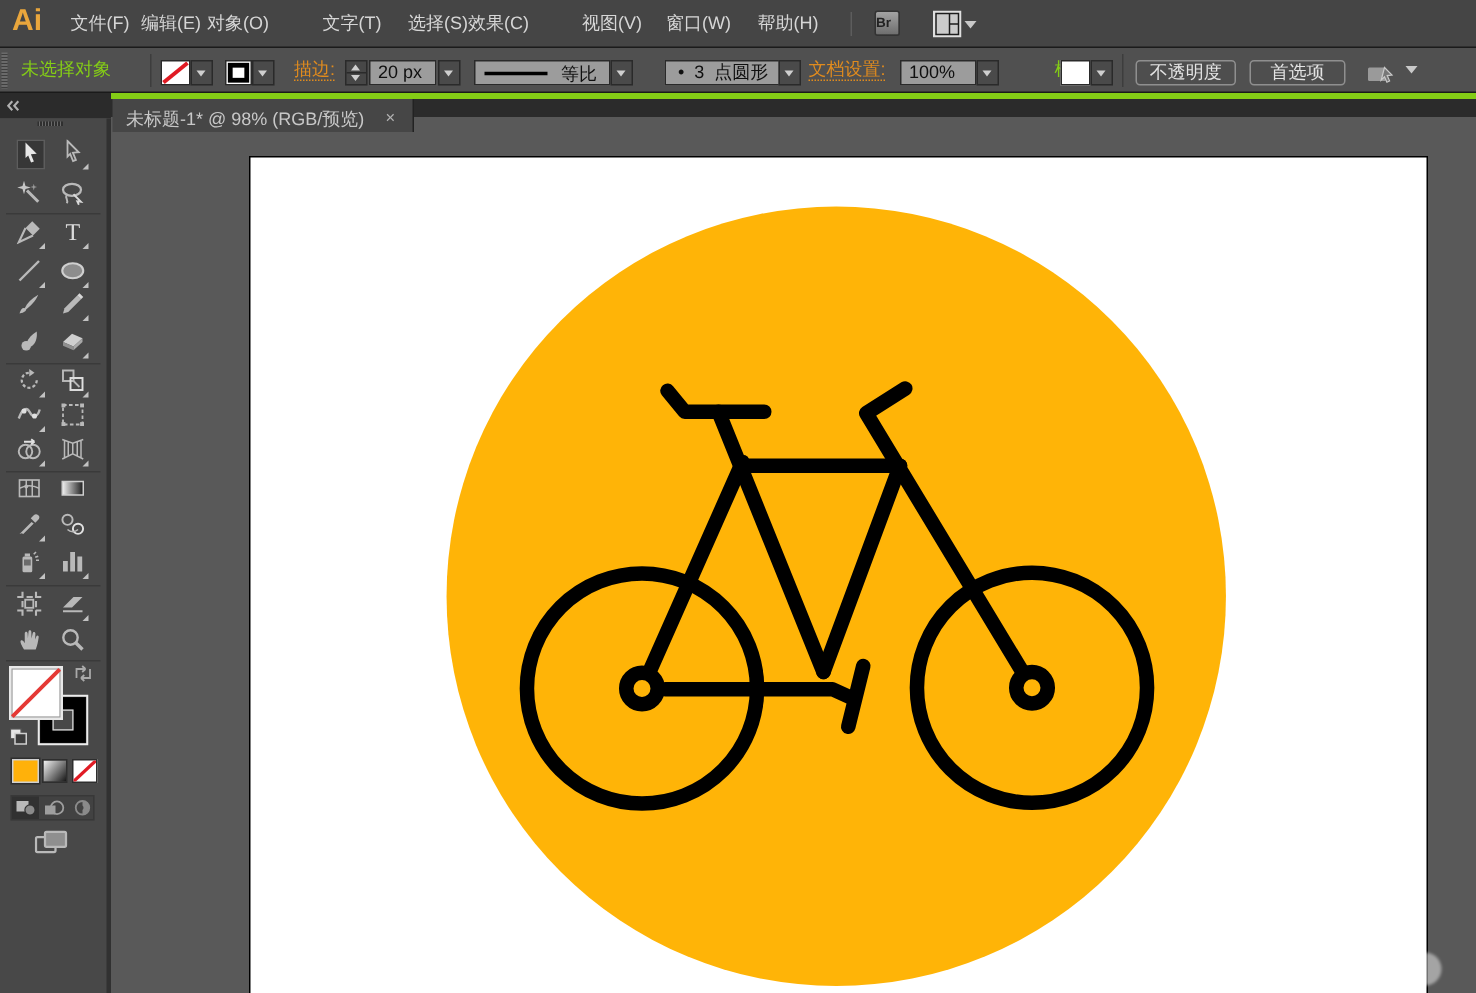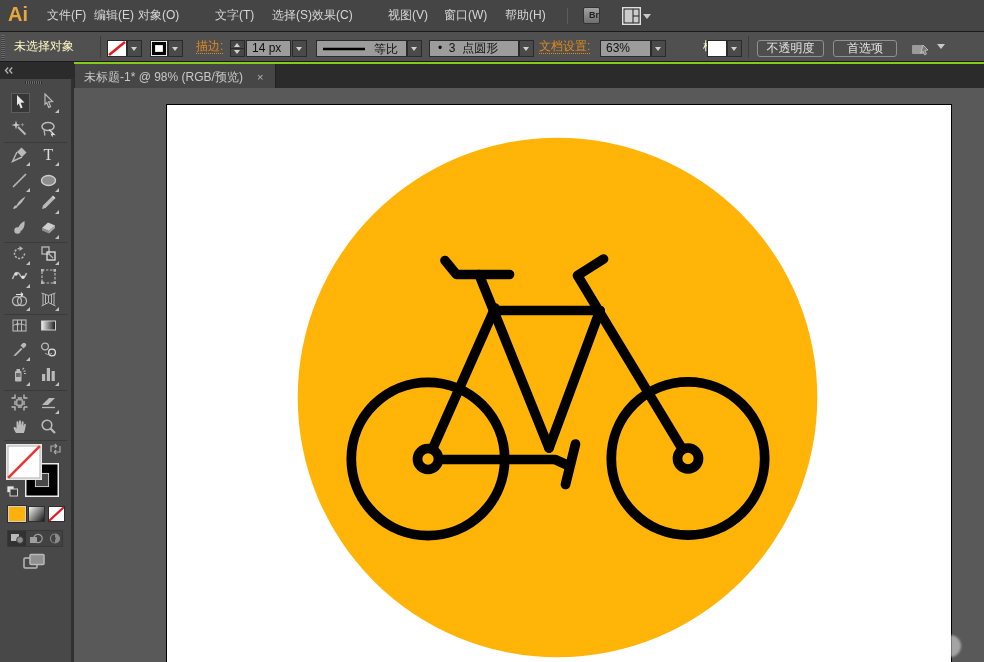--- a/index.html
+++ b/index.html
@@ -3,34 +3,34 @@
 <style>
 *{margin:0;padding:0;box-sizing:border-box}
 html,body{width:984px;height:662px;overflow:hidden;background:#595959;font-family:"Liberation Sans",sans-serif}
 #stage{position:absolute;left:0;top:0;width:984px;height:662px}
 .abs{position:absolute}
 
 #menubar{left:0;top:0;width:984px;height:32px;background:#454545;border-bottom:1px solid #1b1b1b}
 .mi{position:absolute;top:0;height:31px;line-height:31px;font-size:12px;color:#d6d6d6;white-space:nowrap}
 #ailogo{position:absolute;left:8px;top:3px;font-size:20px;font-weight:bold;color:#e9a63c;letter-spacing:0px}
 #mdiv1{position:absolute;left:567px;top:8px;width:1px;height:16px;background:#5d5d5d}
-#bricon{position:absolute;left:583px;top:7px;width:17px;height:17px;background:linear-gradient(#a2a2a2,#6e6e6e);border:1px solid #333;border-radius:2px;color:#222;font-size:9px;font-weight:bold;text-align:right;line-height:15px}
+#bricon{position:absolute;left:583px;top:7px;width:17px;height:17px;background:linear-gradient(#a2a2a2,#6e6e6e);border:1px solid #333;border-radius:2px;color:#222;font-size:9px;font-weight:bold;text-align:left;line-height:15px}
 .caret{position:absolute;width:0;height:0;border-left:4px solid transparent;border-right:4px solid transparent;border-top:5px solid #c9c9c9}
 
 #controlbar{left:0;top:32px;width:984px;height:30px;background:#505050;border-bottom:1px solid #1a1a1a}
 #grip{position:absolute;left:1px;top:3px;width:4px;height:24px;background:repeating-linear-gradient(#6a6a6a 0 1px,#3e3e3e 1px 2px)}
-.cbtext{position:absolute;top:0;height:29px;line-height:29px;font-size:12px;color:#fef9c3;white-space:nowrap}
+.cbtext{position:absolute;top:0;height:29px;line-height:29px;font-size:12px;color:#84cc16;white-space:nowrap}
 .cborange{position:absolute;top:7px;font-size:12px;color:#e08b1e;border-bottom:1px dotted #e08b1e;line-height:14px;white-space:nowrap}
 .cbdiv{position:absolute;top:4px;width:1px;height:22px;background:#3d3d3d}
 .ddbtn{position:absolute;top:8px;width:15px;height:17px;background:#4a4a4a;border:1px solid #2a2a2a}
 .ddbtn:after{content:"";position:absolute;left:3px;top:6px;border-left:3.5px solid transparent;border-right:3.5px solid transparent;border-top:4.5px solid #cfcfcf}
 .inbox{position:absolute;top:8px;height:17px;background:#9c9c9c;border:1px solid #2a2a2a;color:#101010;font-size:12px;line-height:15px}
 .pbtn{position:absolute;top:8px;height:17px;background:#4e4e4e;border:1px solid #8f8f8f;border-radius:3px;color:#e3e3e3;font-size:12px;text-align:center;line-height:15px}
 
-#tabrow{left:74px;top:62px;width:910px;height:26px;background:#2b2b2b;border-top:2px solid #84cc16}
+#tabrow{left:74px;top:62px;width:910px;height:16px;background:#2b2b2b;border-top:4px solid #84cc16}
 #tab{position:absolute;left:1px;top:0;width:201px;height:25px;background:#464646;border-right:1px solid #222;color:#c8c8c8;font-size:12px;line-height:26px;padding-left:9px;white-space:nowrap}
 #tabx{position:absolute;left:182px;top:0px;color:#b4b4b4;font-size:11px}
 
 #dockhead{left:0;top:62px;width:74px;height:17px;background:#2b2b2b;color:#b5b5b5}
 #toolpanel{left:0;top:79px;width:74px;height:583px;background:#484848;border-right:3px solid #313131}
 #dots{position:absolute;left:25px;top:2px;width:17px;height:3px;background:repeating-linear-gradient(90deg,#2f2f2f 0 1px,#6a6a6a 1px 2px)}
 .tl{position:absolute;width:19px;height:20px}
 .tsel{background:#373737;border:1px solid #5d5d5d}
 .tsep{position:absolute;left:4px;width:63px;height:1px;background:#3a3a3a}
 .subtri{position:absolute;right:0px;bottom:0px;width:0;height:0;border-left:4px solid transparent;border-bottom:4px solid #c2c2c2}
@@ -74,31 +74,31 @@
         <rect x="0.5" y="0.5" width="17" height="16" fill="#fff" stroke="#2a2a2a"></rect>
         <rect x="3.5" y="3.5" width="11" height="10" fill="none" stroke="#000" stroke-width="3.2"></rect>
       </svg>
     <div class="ddbtn" style="left:168px"></div>
     <div class="cborange" style="left:196px">描边:</div>
     <div class="abs" style="left:230px;top:8px;width:15px;height:17px;background:#474747;border:1px solid #2a2a2a">
       <div style="position:absolute;left:3px;top:2px;border-left:3.5px solid transparent;border-right:3.5px solid transparent;border-bottom:4px solid #cfcfcf"></div>
       <div style="position:absolute;left:3px;bottom:2px;border-left:3.5px solid transparent;border-right:3.5px solid transparent;border-top:4px solid #cfcfcf"></div>
       <div style="position:absolute;left:0;top:7px;width:13px;height:1px;background:#2a2a2a"></div>
     </div>
-    <div class="inbox" style="left:246px;width:45px;padding-left:5px">14 px</div>
+    <div class="inbox" style="left:246px;width:45px;padding-left:5px">20 px</div>
     <div class="ddbtn" style="left:292px"></div>
     <div class="inbox" style="left:316px;width:91px"><svg width="89" height="15">
           <line x1="6" y1="8" x2="48" y2="8" stroke="#000" stroke-width="2.4"></line>
           <text x="57" y="12" font-size="12" fill="#101010">等比</text>
         </svg></div>
     <div class="ddbtn" style="left:407px"></div>
-    <div class="inbox" style="left:429px;width:90px;padding-left:8px">•&nbsp; 3&nbsp; 点圆形</div>
+    <div class="inbox" style="left:443px;width:90px;padding-left:8px">•&nbsp; 3&nbsp; 点圆形</div>
     <div class="ddbtn" style="left:519px"></div>
     <div class="cborange" style="left:539px">文档设置:</div>
-    <div class="inbox" style="left:600px;width:51px;padding-left:5px">63%</div>
+    <div class="inbox" style="left:600px;width:51px;padding-left:5px">100%</div>
     <div class="ddbtn" style="left:651px"></div>
     <div class="cbtext" style="left:703px">样式:</div>
     <div class="abs" style="left:707px;top:8px;width:20px;height:17px;background:#fff;border:1px solid #2a2a2a"></div>
     <div class="ddbtn" style="left:727px"></div>
     <div class="cbdiv" style="left:748px"></div>
     <div class="pbtn" style="left:757px;width:67px">不透明度</div>
     <div class="pbtn" style="left:833px;width:64px">首选项</div>
     <svg class="abs" style="left:911px;top:10px" width="22" height="15">
         <rect x="1" y="3" width="12" height="9" rx="1" fill="#9a9a9a"></rect>
         <path d="M12 3 l5 5 -3.2 0.4 1.6 3.6 -1.8 0.8 -1.6 -3.6 -2.2 2.2 z" fill="#777" stroke="#c9c9c9" stroke-width="0.8"></path>

